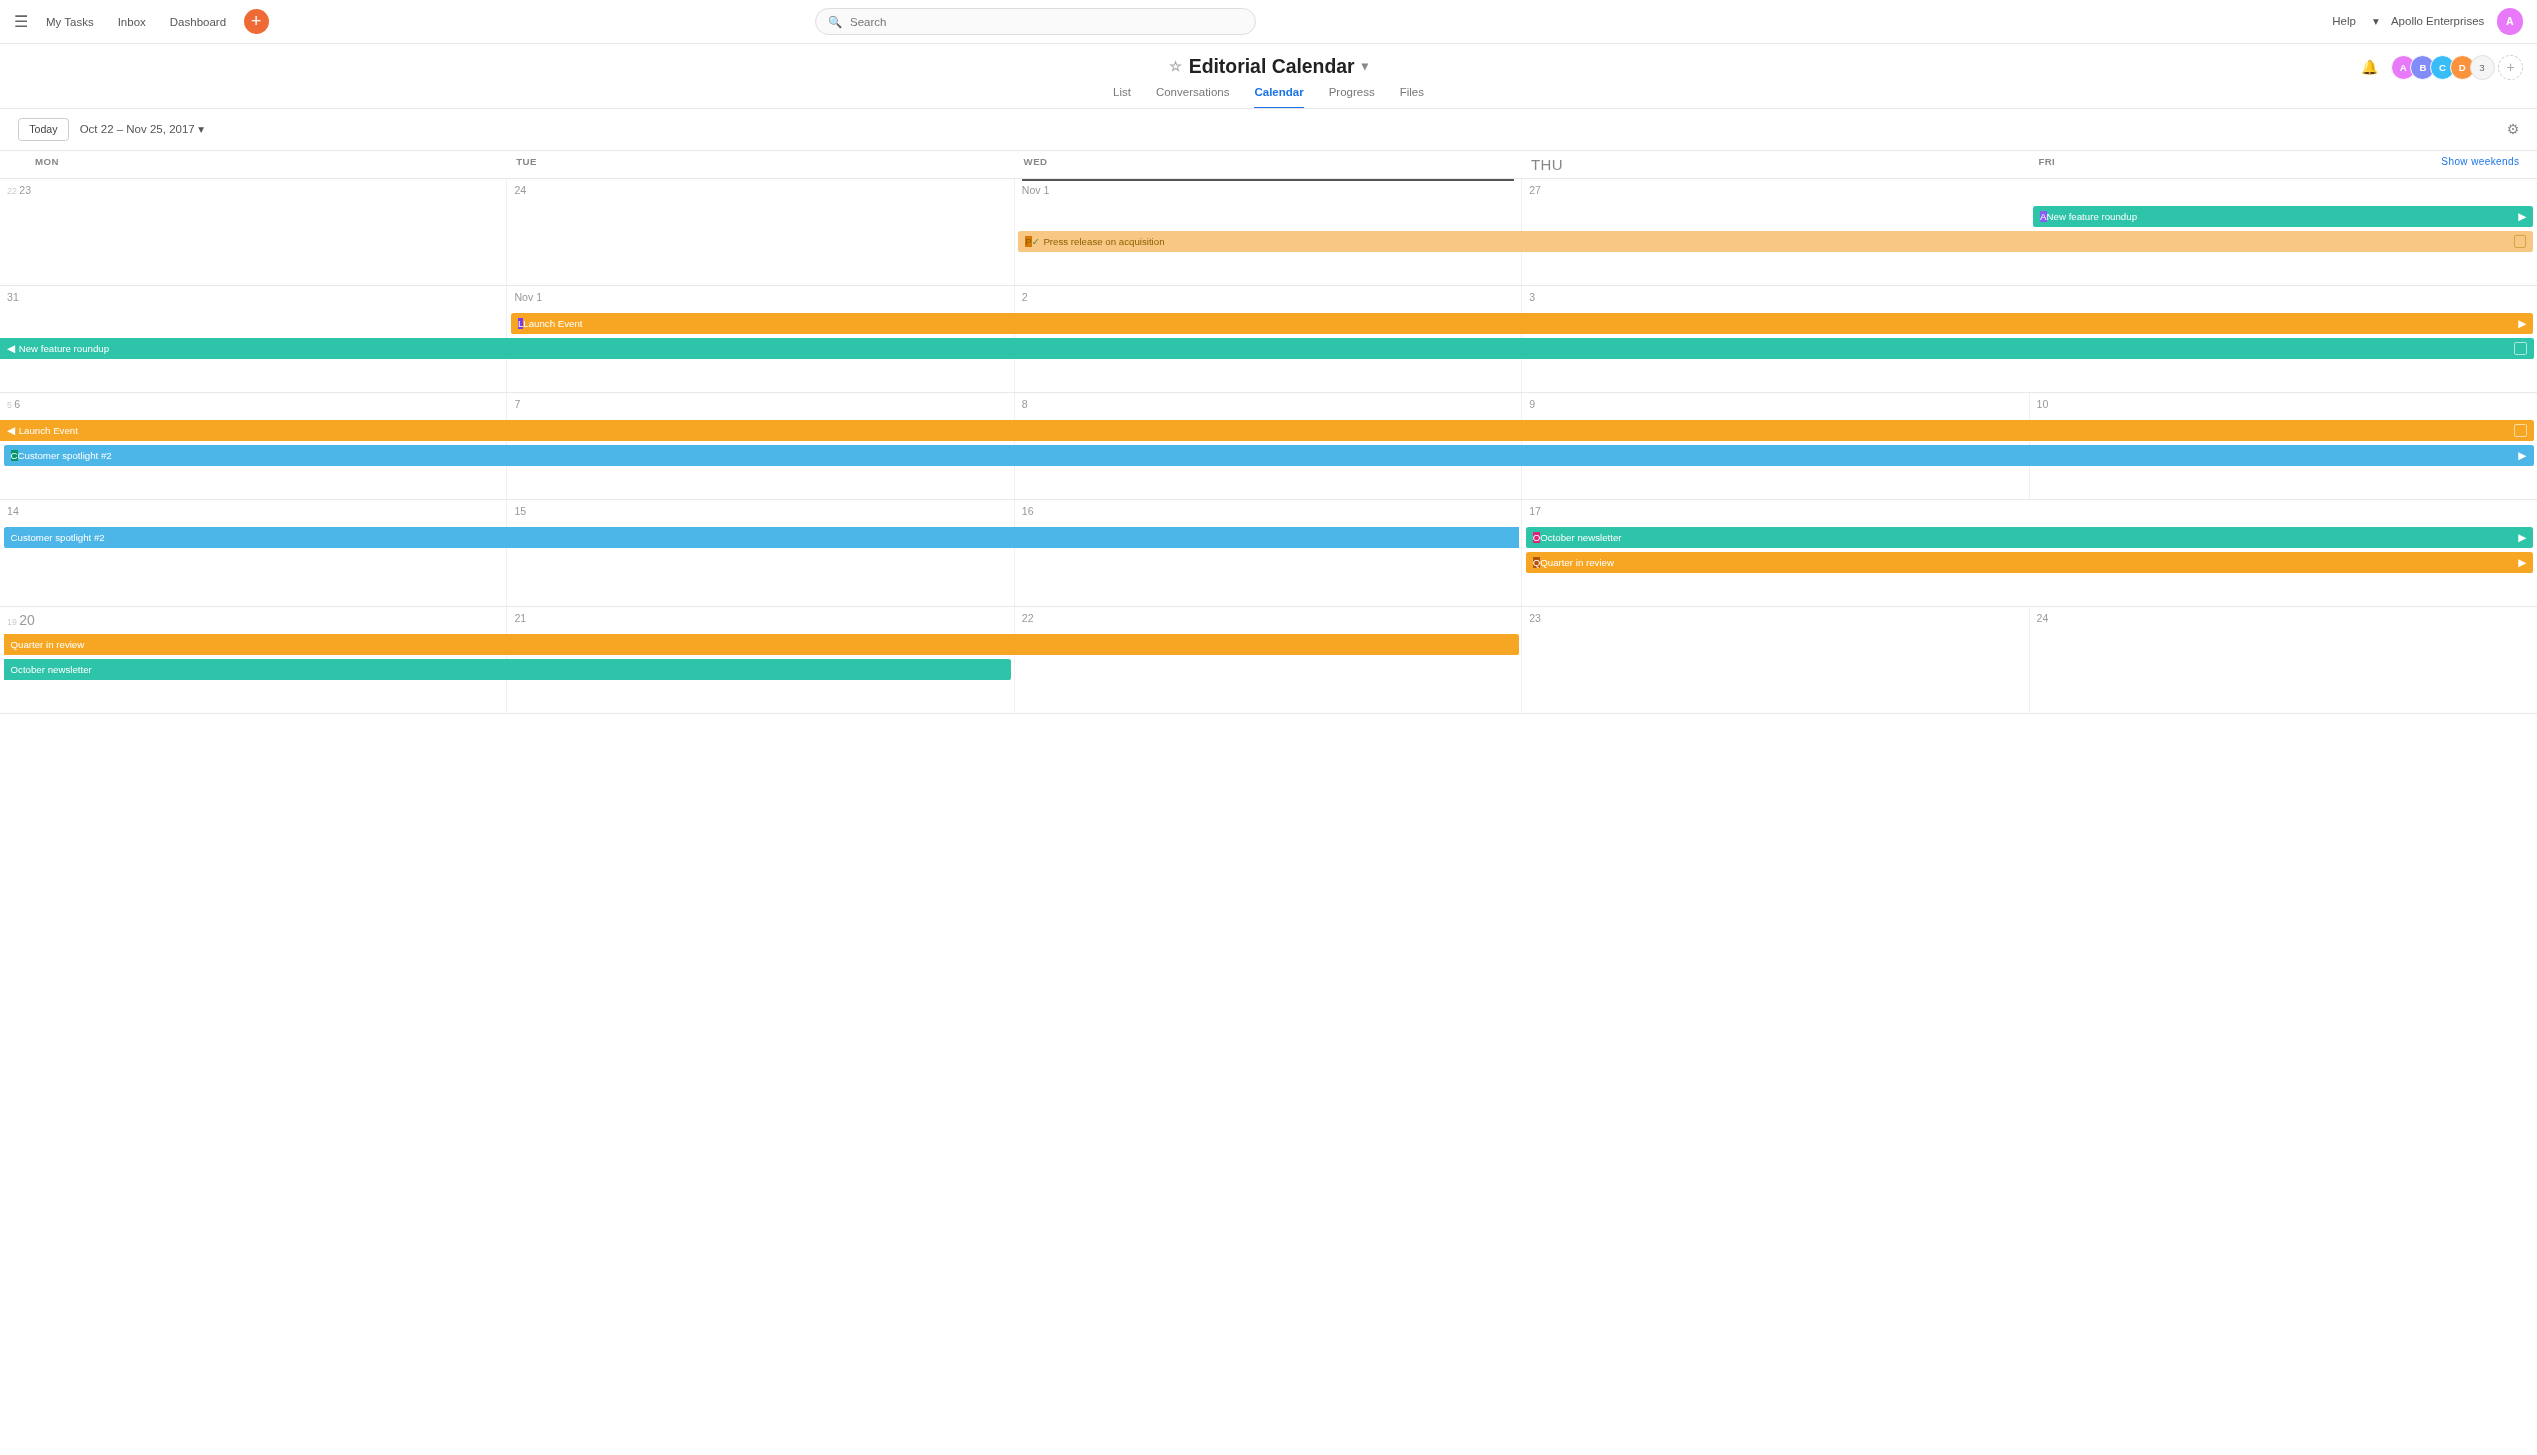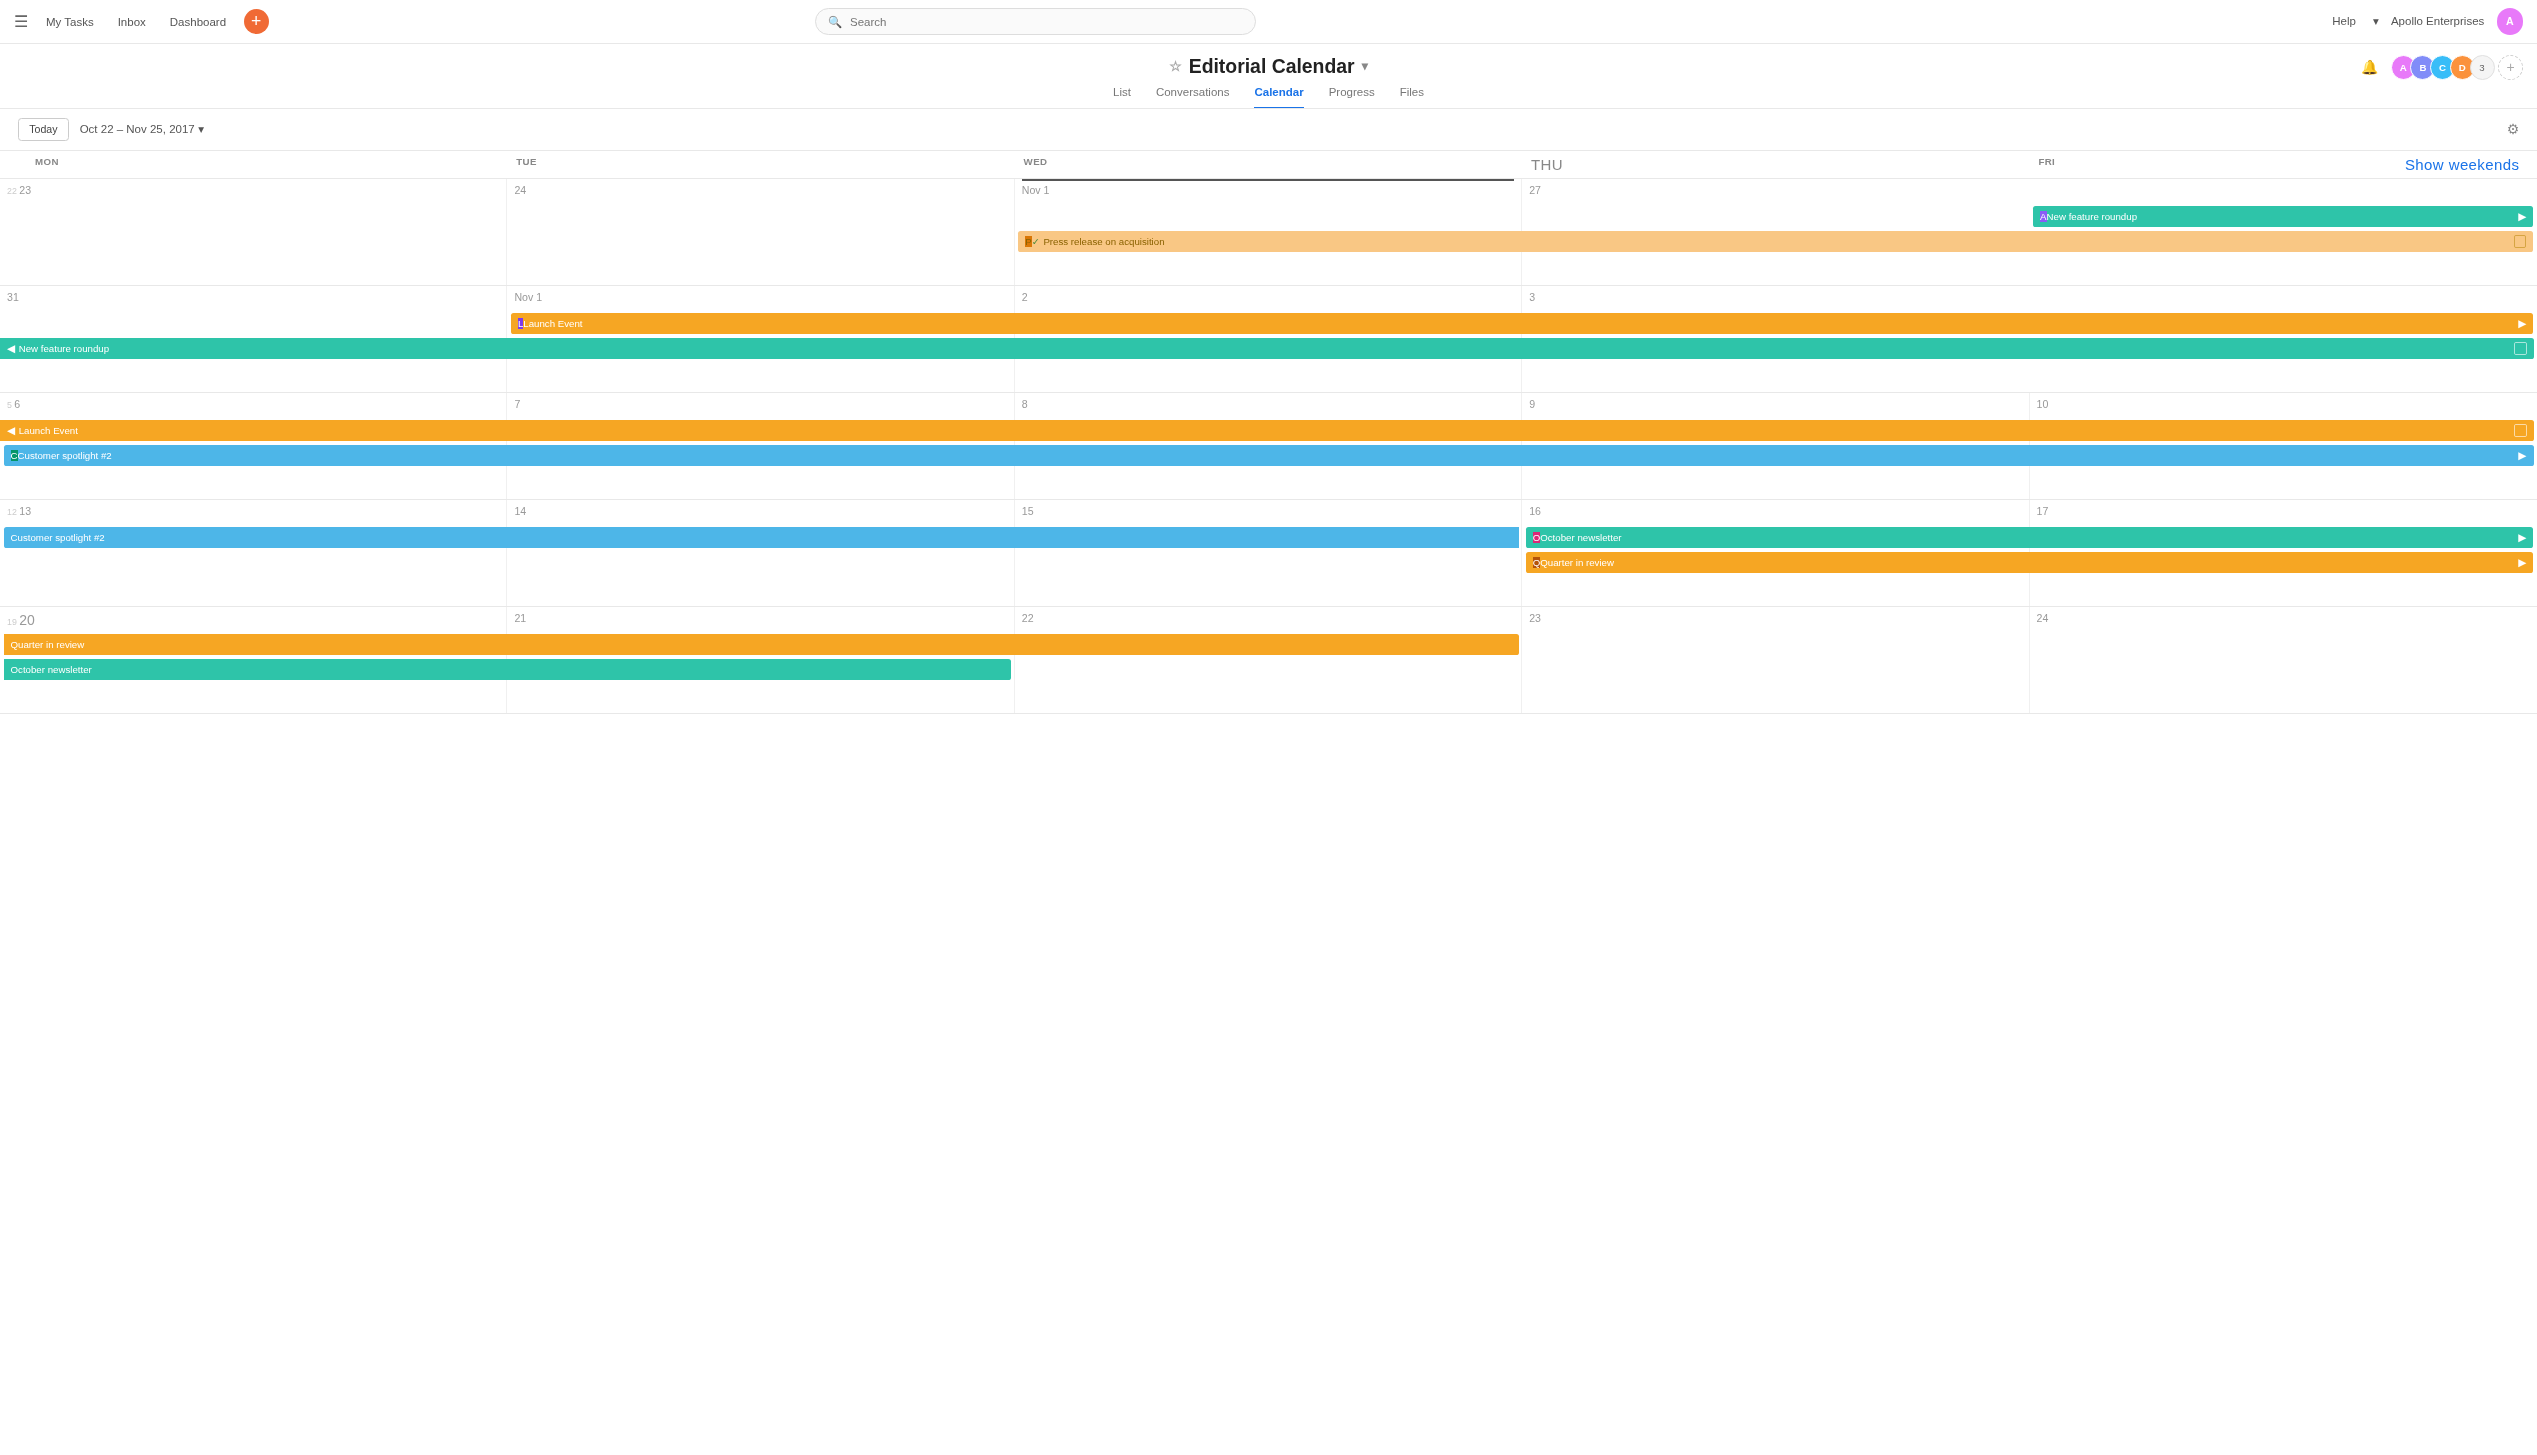--- a/index.html
+++ b/index.html
@@ -146,21 +146,21 @@
 
 <div class="calendar">
 
   <div style="display:grid; grid-template-columns: repeat(5,1fr); border-bottom:0.9px solid #e8e8e8; padding: 5.3px 0 5.3px 0;">
     <div style="font-size:9.7px;font-weight:600;color:#888;text-transform:uppercase;letter-spacing:0.4px;padding-left:35px;">MON</div>
     <div style="font-size:9.7px;font-weight:600;color:#888;text-transform:uppercase;letter-spacing:0.4px;padding-left:8.8px;">TUE</div>
     <div style="font-size:9.7px;font-weight:600;color:#888;text-transform:uppercase;letter-spacing:0.4px;padding-left:8.8px;">WED</div>
     <div style="font-size:15px;font-weight:400;color:#888;text-transform:uppercase;letter-spacing:0.4px;padding-left:8.8px;">THU</div>
     <div style="font-size:9.7px;font-weight:600;color:#888;text-transform:uppercase;letter-spacing:0.4px;padding-left:8.8px;display:flex;justify-content:space-between;padding-right:17.6px;">
       <span>FRI</span>
-      <span style="font-size:15px;color:#1a73e8;cursor:pointer;font-weight:500;text-transform:none;">Show weekends</span>
+      <span style="font-size:10px;color:#1a73e8;cursor:pointer;font-weight:500;text-transform:none;">Show weekends</span>
     </div>
   </div>
 
   <div style="position:relative; border-bottom:0.9px solid #e8e8e8;">
     <div style="display:grid;grid-template-columns:repeat(5,1fr);min-height:106px;">
       <div style="border-right:0.9px solid #f0f0f0;padding:5.3px 7px;min-height:97px;">
         <div style="font-size:8.8px;color:#ccc;display:inline;">22 </div>
         <div style="font-size:10.6px;color:#999;display:inline;">23</div>
       </div>
       <div style="border-right:0.9px solid #f0f0f0;padding:5.3px 7px;">
@@ -257,24 +257,20 @@
       <div class="span-event blue" style="left:3.5px;width:calc(100% - 7px);top:25px;">
         <div class="avatar-sm" style="background:#059669;flex-shrink:0;">C</div>
         <span>Customer spotlight #2</span>
         <span style="margin-left:auto;font-size:10.6px;">▶</span>
       </div>
     </div>
   </div>
 
   <div style="position:relative; border-bottom:0.9px solid #e8e8e8;">
     <div style="display:grid;grid-template-columns:repeat(5,1fr);min-height:106px;">
-      <div style="border-right:0.9px solid #f0f0f0;padding:5.3px 7px;min-height:97px;">
-        <div style="font-size:8.8px;color:#ccc;display:inline;">12 </div>
-        <div style="font-size:10.6px;color:#999;display:inline;">13</div>
-      </div>
       <div style="border-right:0.9px solid #f0f0f0;padding:5.3px 7px;">
         <div style="font-size:10.6px;color:#999;">14</div>
       </div>
       <div style="border-right:0.9px solid #f0f0f0;padding:5.3px 7px;">
         <div style="font-size:10.6px;color:#999;">15</div>
       </div>
       <div style="border-right:0.9px solid #f0f0f0;padding:5.3px 7px;">
         <div style="font-size:10.6px;color:#999;">16</div>
       </div>
       <div style="padding:5.3px 7px;">

